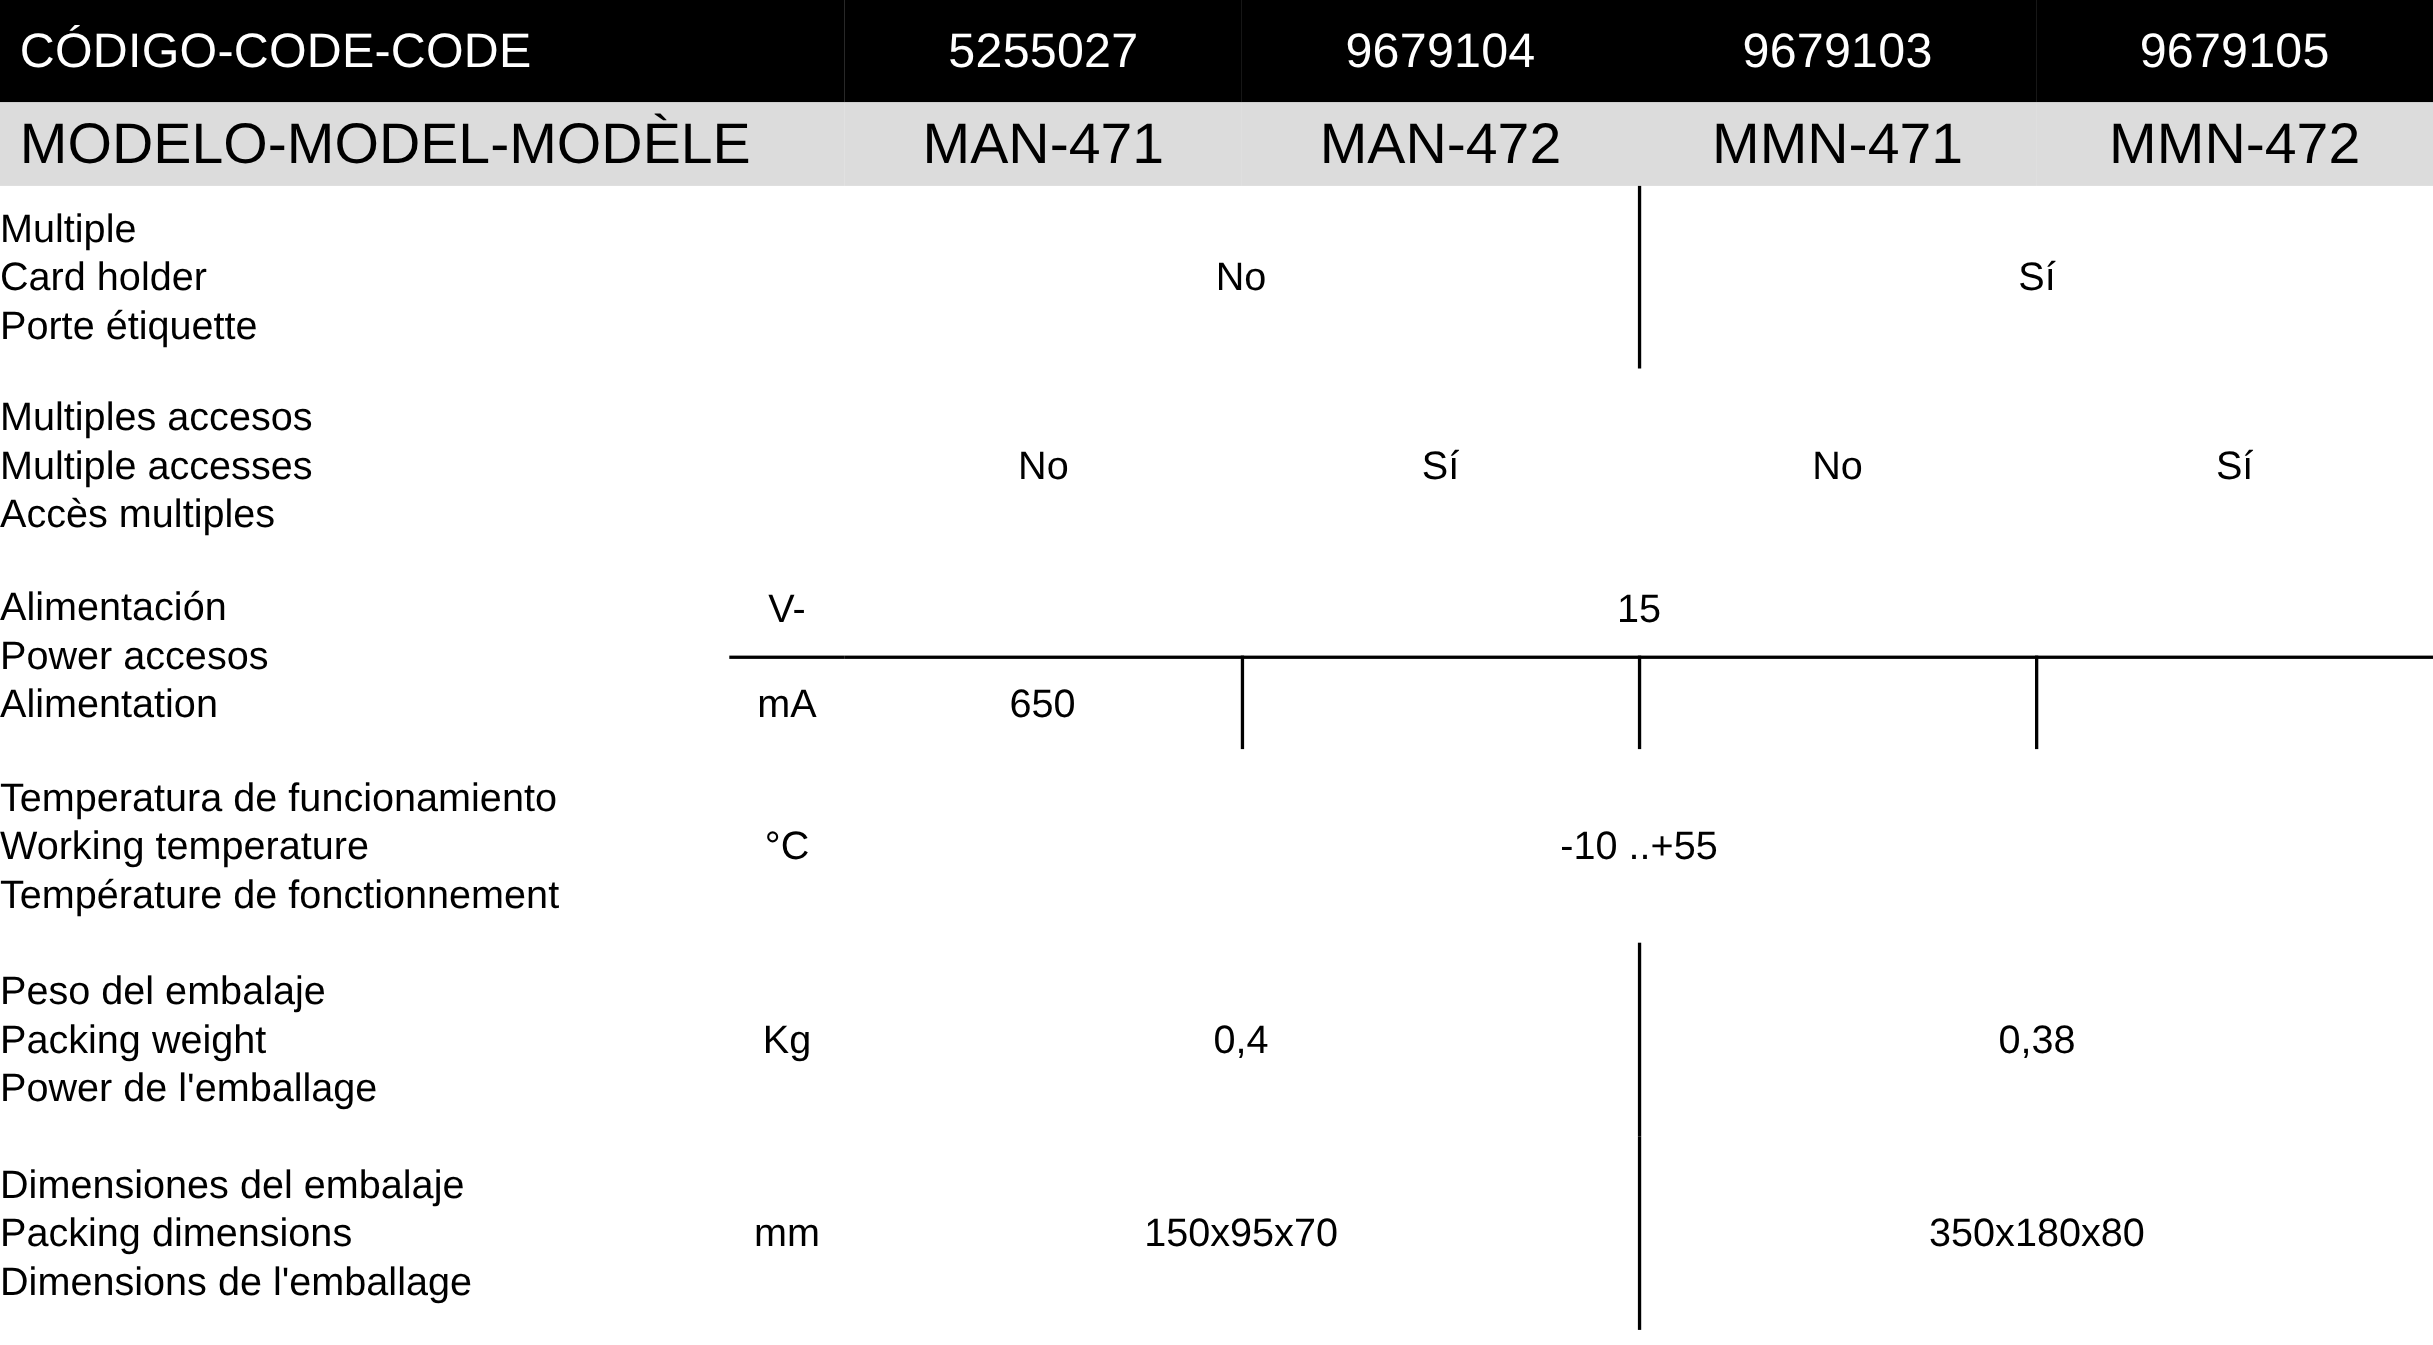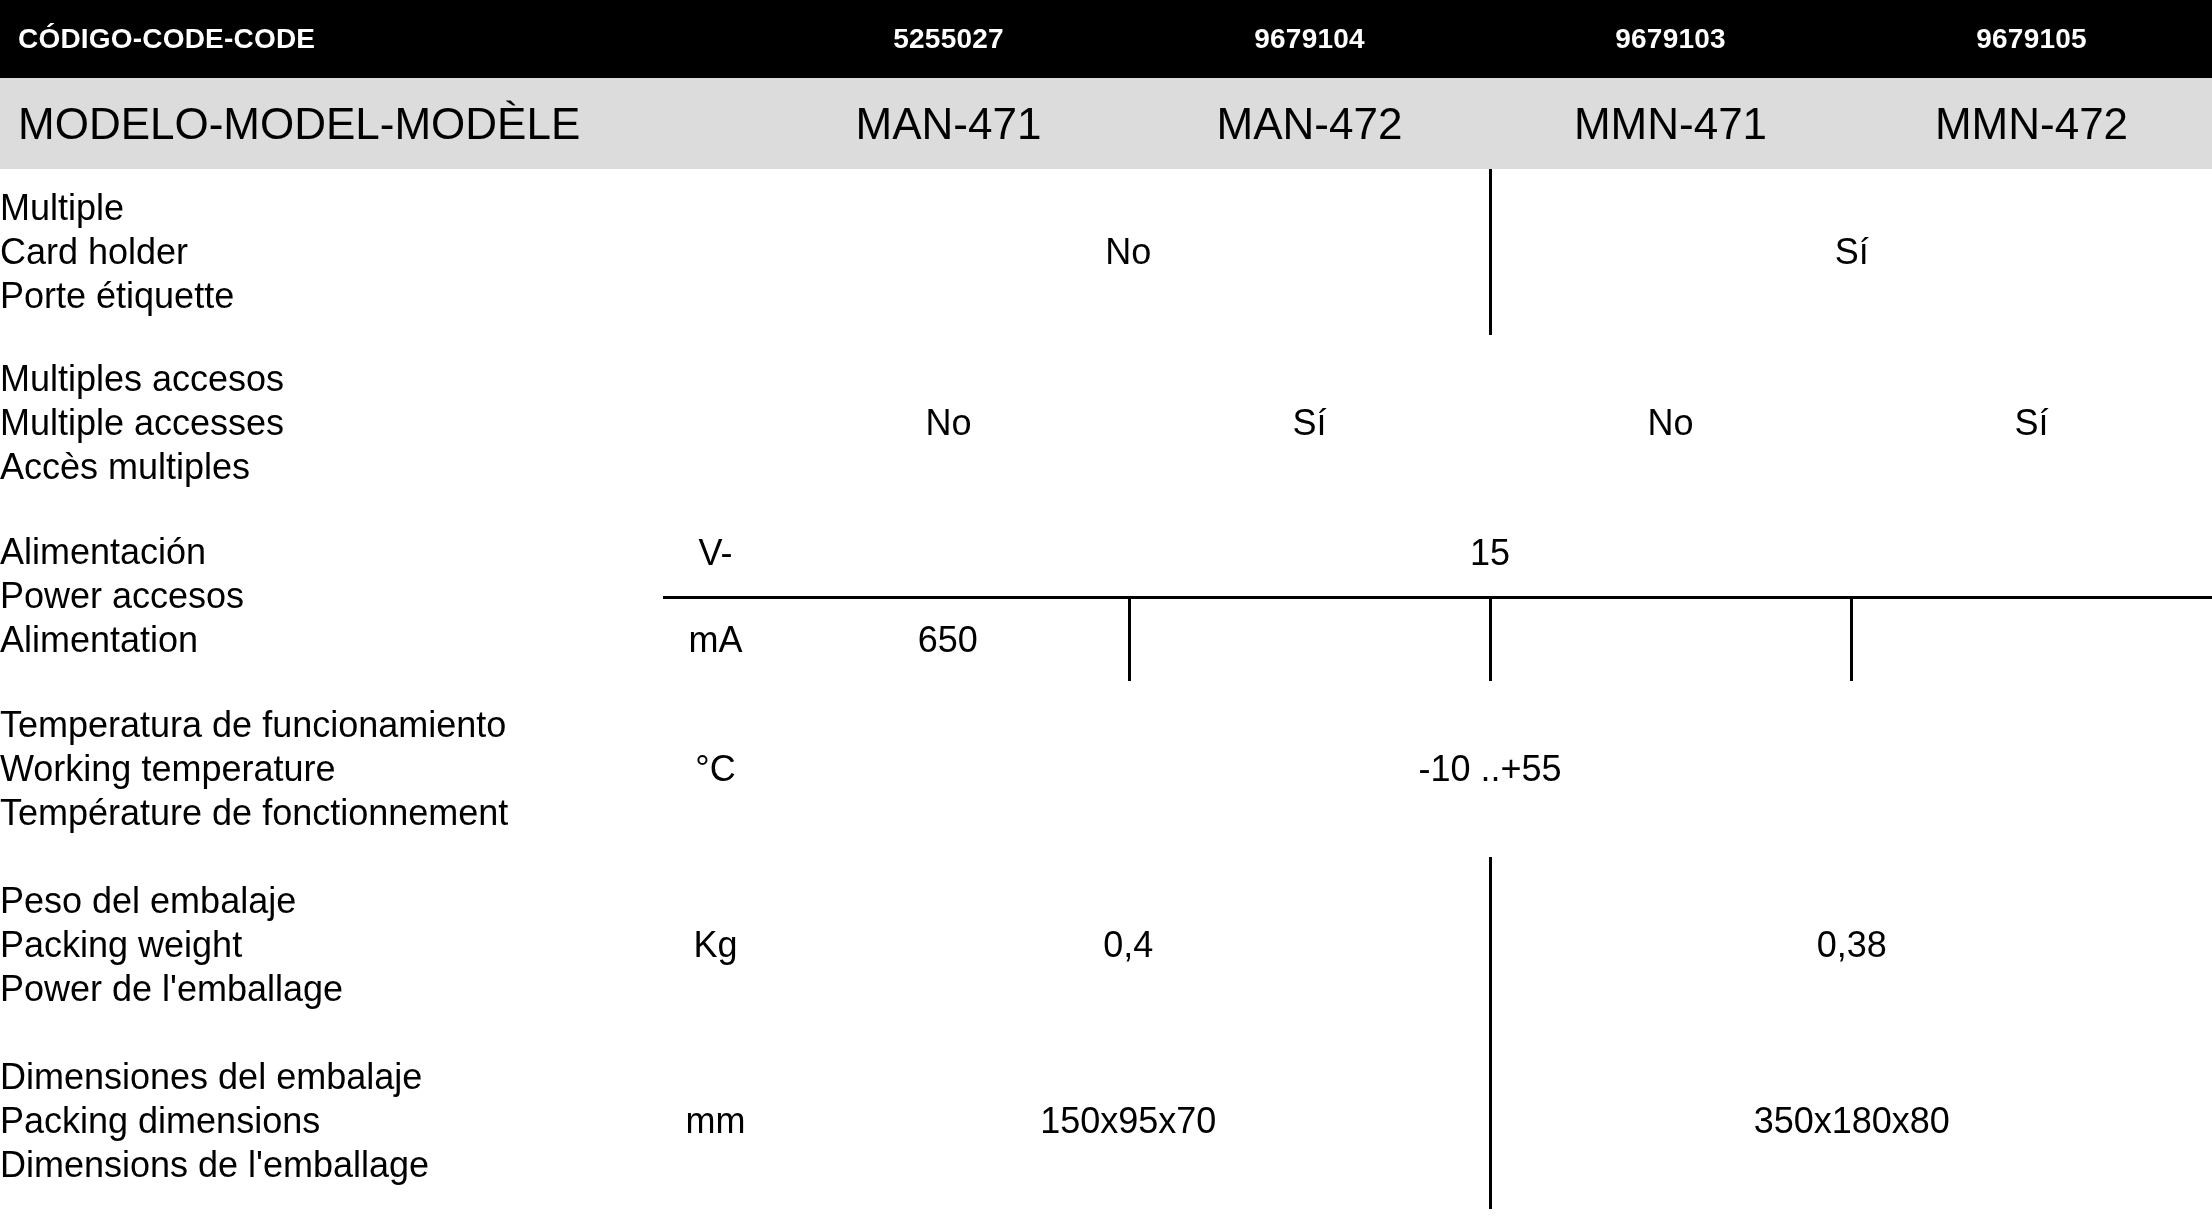--- a/index.html
+++ b/index.html
@@ -34,39 +34,39 @@
   col.c-unit  { width: 105px; }
   col.c-v1    { width: 361px; }
   col.c-v2    { width: 361px; }
   col.c-v3    { width: 361px; }
   col.c-v4    { width: 361px; }
 
   
   tr.row-code td {
     background: #000000;
     color: #ffffff;
-    font-size: 28px;
-    font-weight: bold;
-    height: 78px;
+    font-size: 44px;
+    font-weight: normal;
+    height: 93px;
     letter-spacing: 0.2px;
   }
   tr.row-code td.label {
     padding-left: 18px;
     text-align: left;
   }
   tr.row-code td.code {
     text-align: center;
   }
 
   
   tr.row-model td {
     background: #dcdcdc;
     color: #000000;
-    font-size: 44px;
-    height: 91px;
+    font-size: 52px;
+    height: 76px;
   }
   tr.row-model td.label {
     padding-left: 18px;
     text-align: left;
   }
   tr.row-model td.model {
     text-align: center;
   }
 
   

